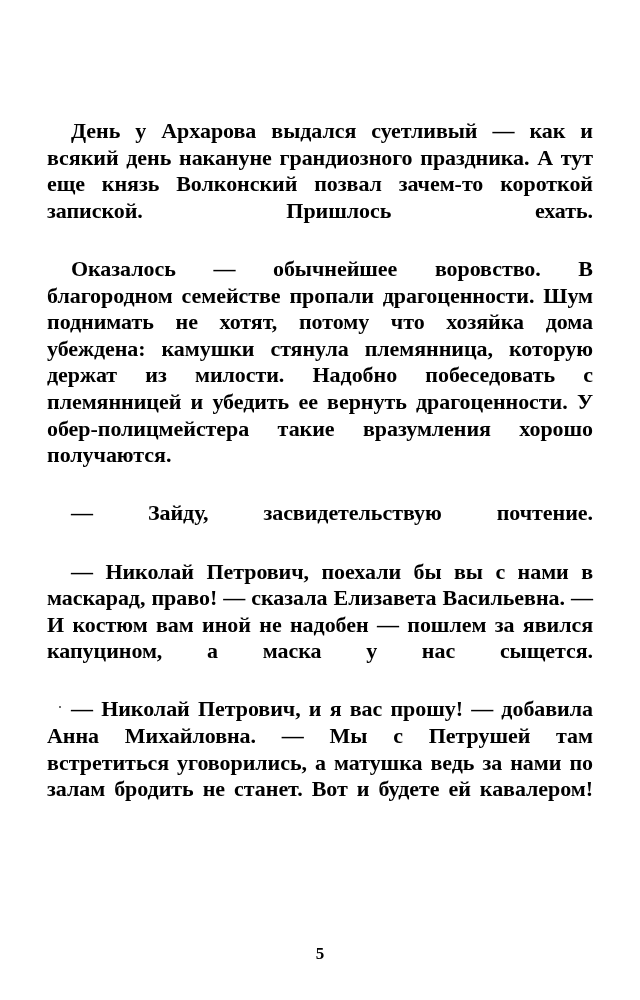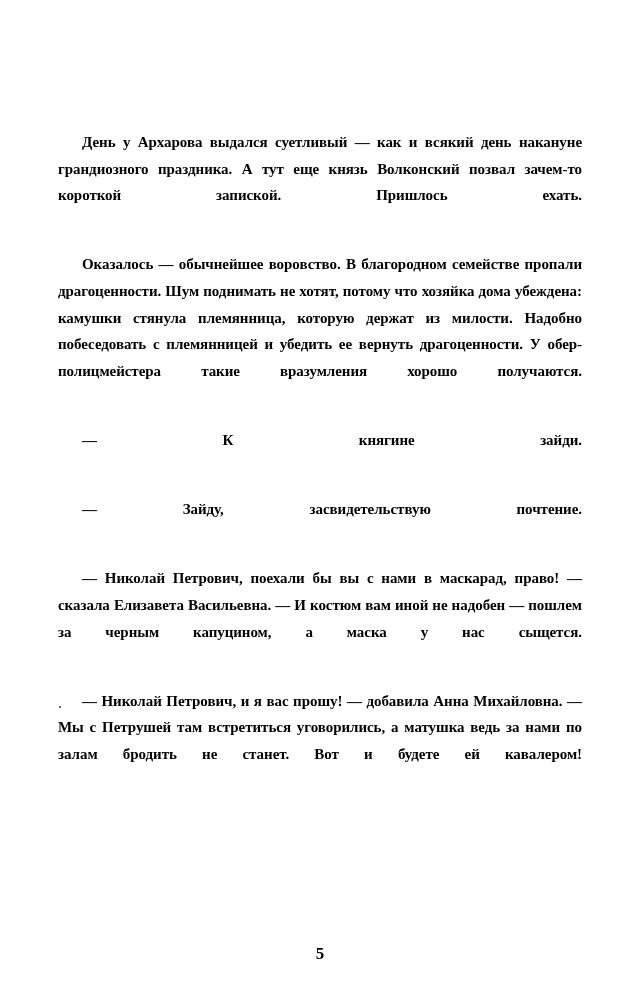--- a/index.html
+++ b/index.html
@@ -20,22 +20,22 @@
 
   
   .text-column {
     position: absolute;
     left: 42px;
     top: 113px;
     width: 556px;
   }
 
   .para {
-    margin: 16px;
-    font-size: 15px;
+    margin: 5px;
+    font-size: 22px;
     line-height: 26.6px;
     font-weight: bold;
     color: #000000;
     text-align: justify;
     text-indent: 24px;
     letter-spacing: -0.05px;
     word-spacing: 0px;
     -webkit-font-smoothing: none;
   }
 
@@ -76,23 +76,22 @@
   }
 </style>
 </head>
 <body>
 
 <div class="page">
 
   <div class="text-column">
     <p class="para">День у Архарова выдался суетливый — как и всякий день накануне грандиозного праздника. А тут еще князь Волконский позвал зачем-то короткой запиской. Пришлось ехать.</p>
     <p class="para">Оказалось — обычнейшее воровство. В благородном семействе пропали драгоценности. Шум поднимать не хотят, потому что хозяйка дома убеждена: камушки стянула племянница, которую держат из милости. Надобно побеседовать с племянницей и убедить ее вернуть драгоценности. У обер-полицмейстера такие вразумления хорошо получаются.</p>
-    <p class="para dialogue">— К княгине зайди.</p>
     <p class="para dialogue">— Зайду, засвидетельствую почтение.</p>
-    <p class="para dialogue">— Николай Петрович, поехали бы вы с нами в маскарад, право! — сказала Елизавета Васильевна. — И костюм вам иной не надобен — пошлем за черным капуцином, а маска у нас сыщется.</p>
+    <p class="para dialogue">— Николай Петрович, поехали бы вы с нами в маскарад, право! — сказала Елизавета Васильевна. — И костюм вам иной не надобен — пошлем за явился капуцином, а маска у нас сыщется.</p>
     <p class="para dialogue">— Николай Петрович, и я вас прошу! — добавила Анна Михайловна. — Мы с Петрушей там встретиться уговорились, а матушка ведь за нами по залам бродить не станет. Вот и будете ей кавалером!</p>
 
   </div>
 
   <div class="speck"></div>
 
   <div class="folio">5</div>
 
 </div>
 

